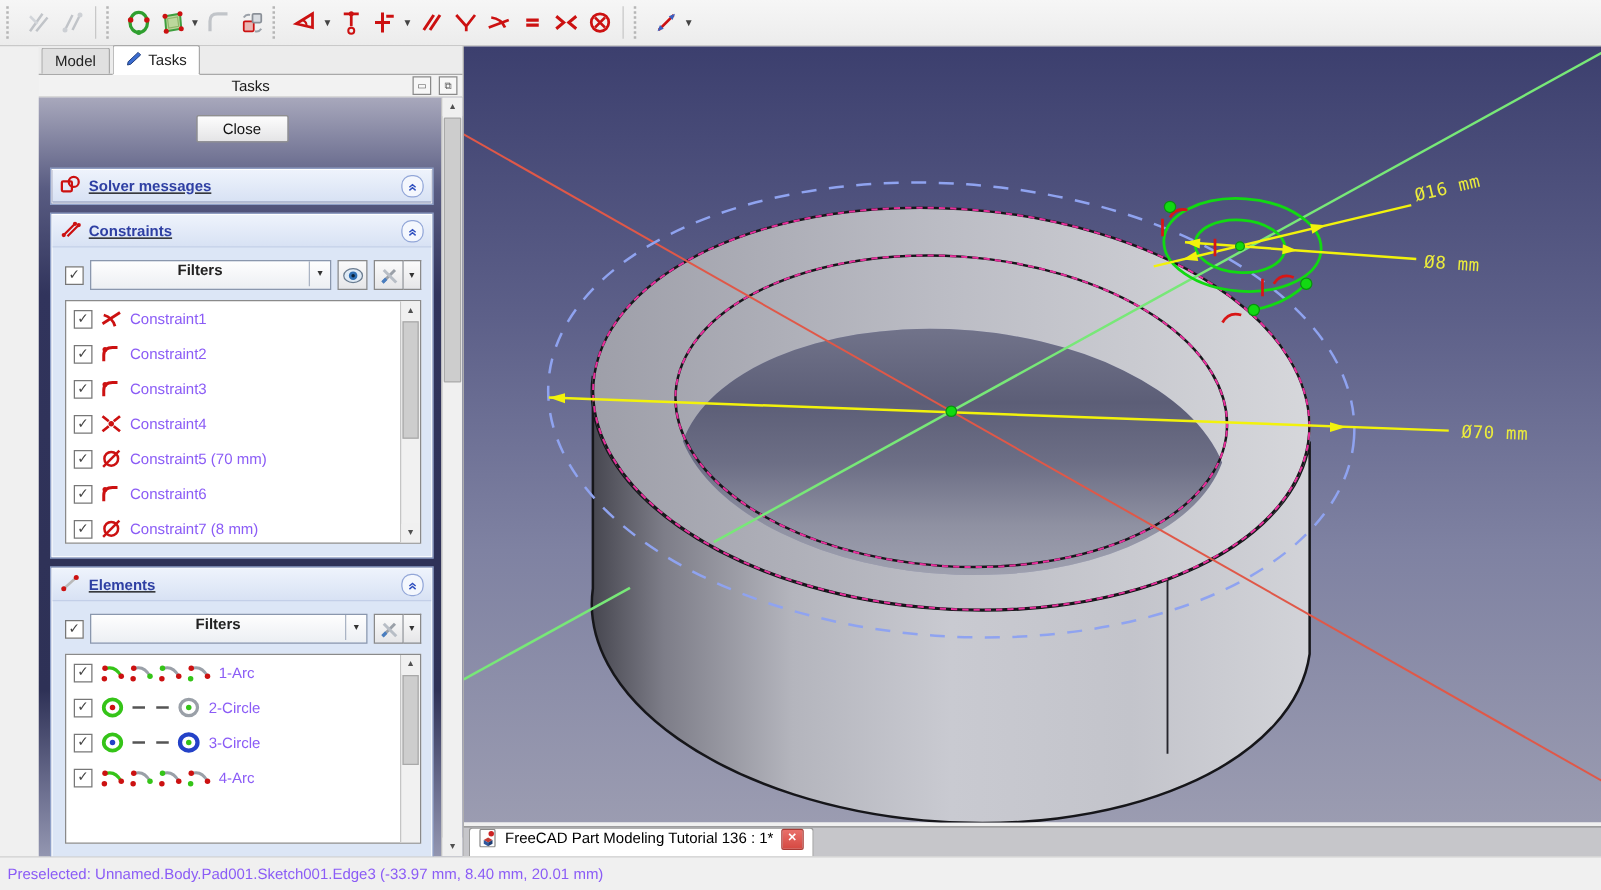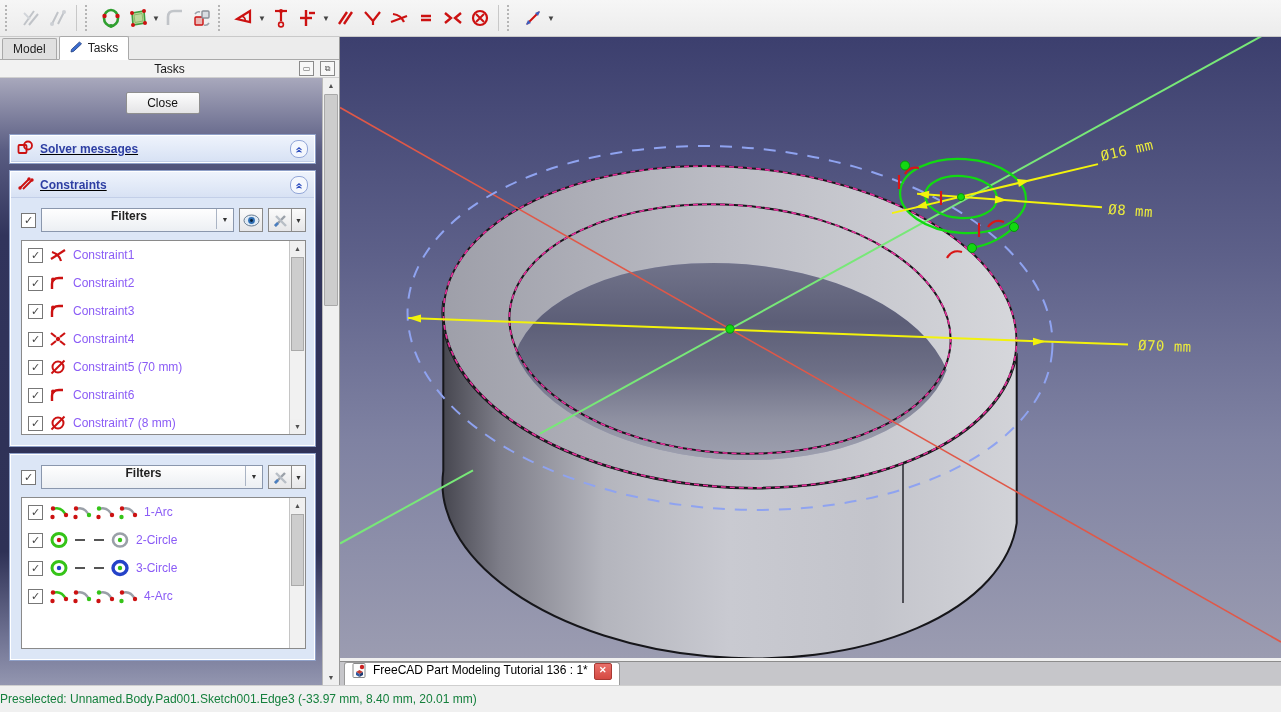--- a/index.html
+++ b/index.html
@@ -9,21 +9,21 @@
   
   .toolbar{height:37px;background:linear-gradient(#f6f6f6,#ececec);border-bottom:1px solid #c9c9c9;display:flex;align-items:center;padding:0 2px;box-sizing:border-box;flex:0 0 auto;}
   .tb-handle{width:6px;height:26px;border-left:2px dotted #b5b5b5;margin:0 4px 0 3px;}
   .tb-sep{width:1px;height:26px;background:#c8c8c8;margin:0 5px;}
   .tb-btn{width:27px;height:28px;display:flex;align-items:center;justify-content:center;border-radius:3px;}
   .tb-btn.disabled{opacity:.55;}
   .tb-btn svg{display:block;}
   .tb-caret{width:10px;height:28px;display:flex;align-items:center;justify-content:center;color:#444;font-size:8px;}
 
   
-  .main{flex:1 1 auto;display:flex;min-height:0;}
+  .main{flex:1 1 auto;display:flex;min-height:0;padding-left:31px;}
   .left{width:340px;flex:0 0 auto;display:flex;flex-direction:column;background:#ececec;border-right:1px solid #9a9a9a;box-sizing:border-box;}
 
   
   .doc-tabs{height:22px;display:flex;align-items:flex-end;background:#ececec;border-bottom:1px solid #a9a9a9;}
   .dtab{height:20px;display:flex;align-items:center;gap:4px;padding:0 10px;border:1px solid #a9a9a9;border-bottom:none;background:#e0e0e0;border-radius:2px 2px 0 0;margin-left:2px;color:#222;}
   .dtab.active{background:#fff;height:22px;border-bottom:1px solid #fff;margin-bottom:-1px;}
 
   
   .panel-titlebar{height:17px;background:#f2f2f2;border-bottom:1px solid #cfcfcf;display:flex;align-items:center;justify-content:center;position:relative;color:#1a1a1a;}
   .pt-buttons{position:absolute;right:4px;top:1px;display:flex;gap:6px;color:#555;font-size:10px;}
@@ -70,21 +70,21 @@
   .mini-icons{display:flex;gap:3px;align-items:center;}
 
   
   .right{flex:1;display:flex;flex-direction:column;min-width:0;}
   .viewport{flex:0 0 auto;position:relative;}
   .mdi-tabbar{height:28px;background:#c6c6ca;border-top:1px solid #8c8c8c;display:flex;align-items:flex-end;}
   .mdi-tab{height:25px;margin-left:4px;background:#fff;border:1px solid #9a9a9a;border-bottom:none;border-radius:3px 3px 0 0;display:flex;gap:6px;padding:0 7px;}
   .mdi-close{width:16px;height:15px;background:linear-gradient(#e9706a,#d54942);border:1px solid #a93a34;border-radius:2px;color:#fff;font-size:9px;line-height:13px;text-align:center;font-weight:bold;}
 
   
-  .statusbar{height:26px;background:#f0f0f0;border-top:1px solid #cfcfcf;display:flex;align-items:center;color:#15803d;flex:0 0 auto;}
+  .statusbar{height:26px;background:#f0f0f0;border-top:1px solid #cfcfcf;display:flex;align-items:center;padding-left:6px;color:#8b5cf6;flex:0 0 auto;}
 </style>
 </head>
 <body>
 
 <div class="app">
 
   <div class="toolbar" id="toolbar">
       <span class="tb-handle"></span>
       <span class="tb-btn disabled">
         <svg width="20" height="20" viewBox="0 0 20 20">
@@ -359,20 +359,33 @@
                 <div class="list-sb">
                   <div class="sb-arrow">▲</div>
                   <div class="sb-thumb2" style="top:16px;height:92px;"></div>
                   <div class="sb-arrow down">▼</div>
                 </div>
               </div>
             </div>
           </div>
 
           <div class="section">
+            <div class="sec-head">
+              <span><svg width="17" height="15" viewBox="0 0 17 15">
+                    <path d="M3,12 13,3" stroke="#b9b9b9" stroke-width="2"></path>
+                    <circle cx="3" cy="12" r="2" fill="#cc1111"></circle>
+                    <circle cx="13" cy="3" r="2" fill="#cc1111"></circle>
+                  </svg></span>
+              <span class="sec-title">Elements</span>
+              <span class="collapse-btn">
+                  <svg width="10" height="10" viewBox="0 0 12 12">
+                    <path d="M3,7 6,4.5 9,7 M3,10 6,7.5 9,10" fill="none" stroke="#3050c0" stroke-width="1.4"></path>
+                  </svg>
+                </span>
+            </div>
             <div class="sec-body">
               <div class="filter-row">
                 <span class="cb">✓</span>
                 <span class="combo">
                   <span class="combo-label">Filters</span>
                   <span class="combo-arrow">▼</span>
                 </span>
                 <span class="refresh-wrap">
                   <span class="sq-btn" style="width:22px;height:22px;">
                       <svg width="15" height="15" viewBox="0 0 15 15">

